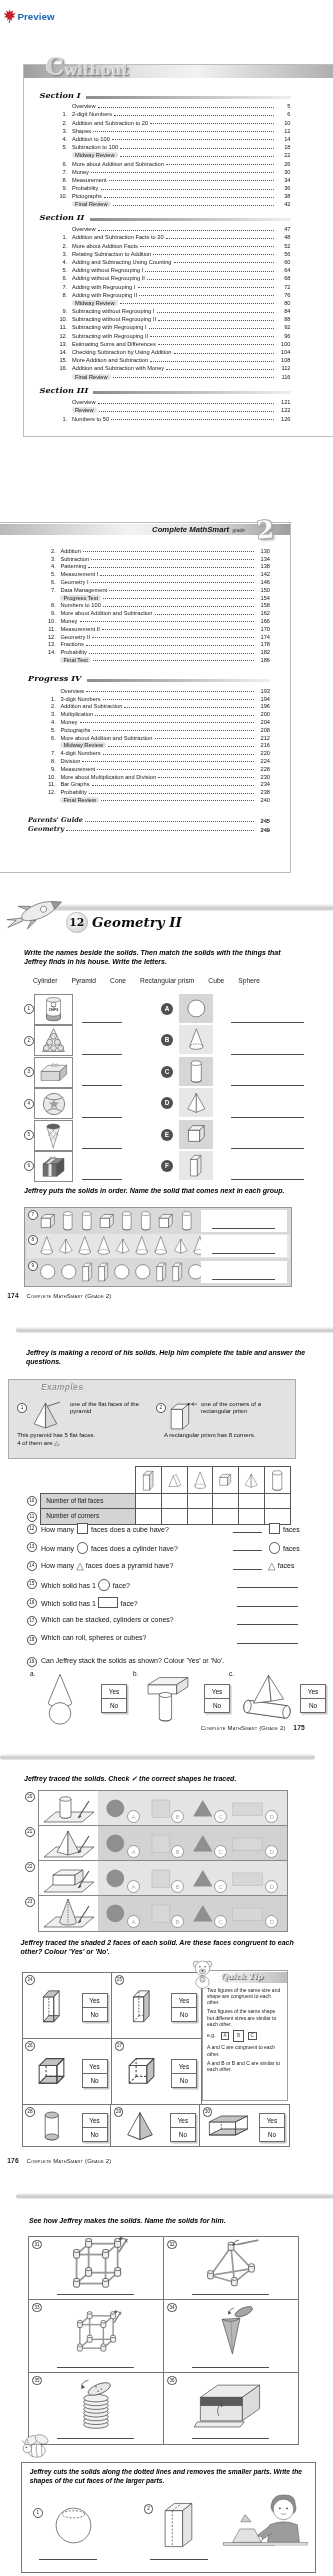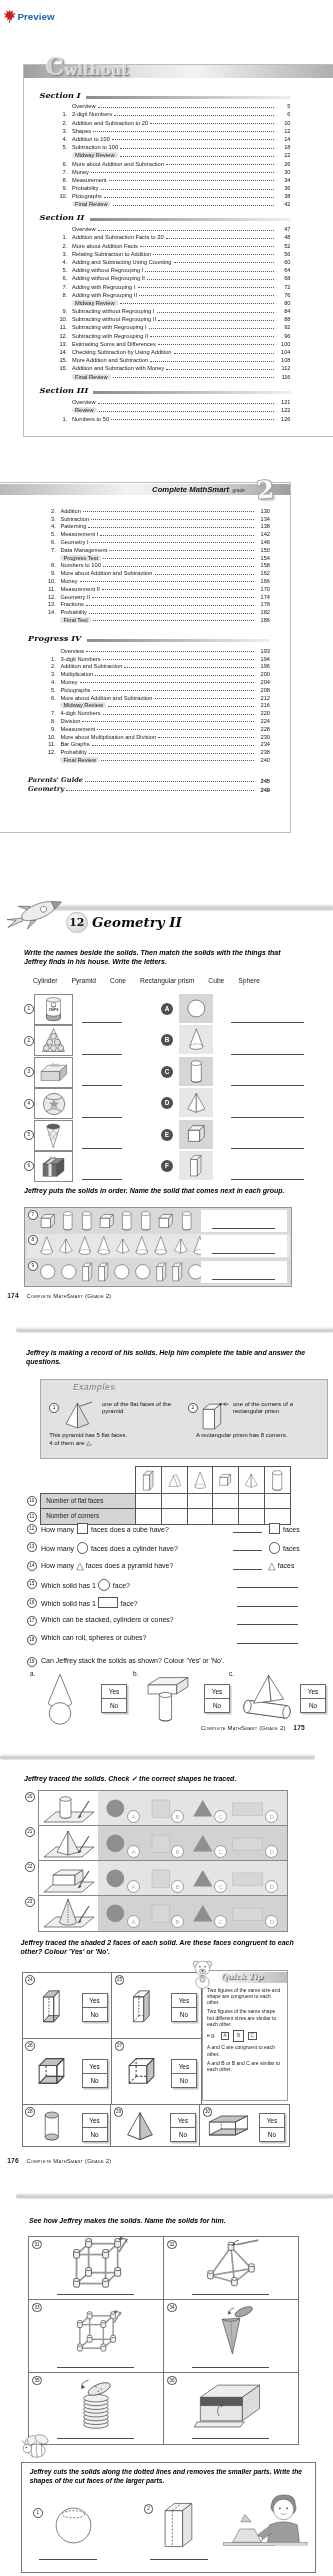--- a/index.html
+++ b/index.html
@@ -309,21 +309,21 @@
             <span class="toc-num">1.</span>
             <span class="toc-title">Numbers to 50</span>
             <span class="toc-dots"></span>
             <span class="toc-pg">126</span>
           </div>
         </div>
       </div>
     </div>
 </div>
 
-<div class="page pgborder" id="pg-toc2" style="left:0;top:482px;width:290px;height:349px;border-left:none;">
+<div class="page pgborder" id="pg-toc2" style="left:0;top:522px;width:290px;height:349px;border-left:none;">
   <div class="abs gbar2" style="left:0;top:1px;right:0;height:11.3px;"></div>
   <span class="abs brand" style="right:61px;top:2.1px;">Complete MathSmart</span>
   <span class="abs grade" style="right:45px;top:4.6px;">grade</span>
   <span class="abs bignum" style="right:16.5px;top:-8.2px;">2</span>
   <div id="toc2-host" class="abs" style="left:28px;top:0;width:242px;height:349px;">
       <div class="abs" style="left: 10.3px; right: 0px; top: 23px;">
         <div>
           <div class="toc-row h152">
             <span class="toc-num">2.</span>
             <span class="toc-title">Addition</span>
@@ -827,21 +827,21 @@
     </div>
   <div class="foot" style="left:7.2px;top:401px;">
     <span class="fpg">174</span>&nbsp;&nbsp;&nbsp;
     <span>Complete MathSmart (Grade 2)</span>
   </div>
 </div>
 
 <div class="page" id="pg175" style="left:0;top:1319px;width:334px;height:418px;">
   <div class="abs stripe" style="left:15.5px;top:8.2px;right:0;height:5.7px;"></div>
   <div class="abs instr" style="left:26px;top:29px;width:282px;">Jeffrey is making a record of his solids.  Help him complete the table and answer the questions.</div>
-  <div class="examplesbox" style="left:40px;top:60px;width:286px;height:78px;">
+  <div class="examplesbox" style="left:8px;top:60px;width:286px;height:78px;">
     <span class="abs exlogo" style="left:32px;top:3.1px;">Examples</span>
     <div class="cn" style="left:8.2px;top:23px;">1</div>
     <div id="ex1-art" class="abs" style="left:20.6px;top:18.5px;"><svg width="33" height="31" viewBox="0 0 64 60" stroke="#4a4a4a" stroke-width="1.4" stroke-linejoin="round" fill="none">
           <polygon points="30,8 8,48 30,56" fill="#fff"></polygon>
           <polygon points="30,8 52,48 30,56" fill="#d9d9d9"></polygon>
           <path d="M34 14 L58 6" stroke="#333"></path>
         </svg></div>
     <div class="abs extext" style="left:61px;top:20.6px;width:77px;">one of the flat faces of the pyramid</div>
     <div class="abs extext" style="left:8.2px;top:52px;width:129px;">
       <div>This pyramid has 5 flat faces.</div>

